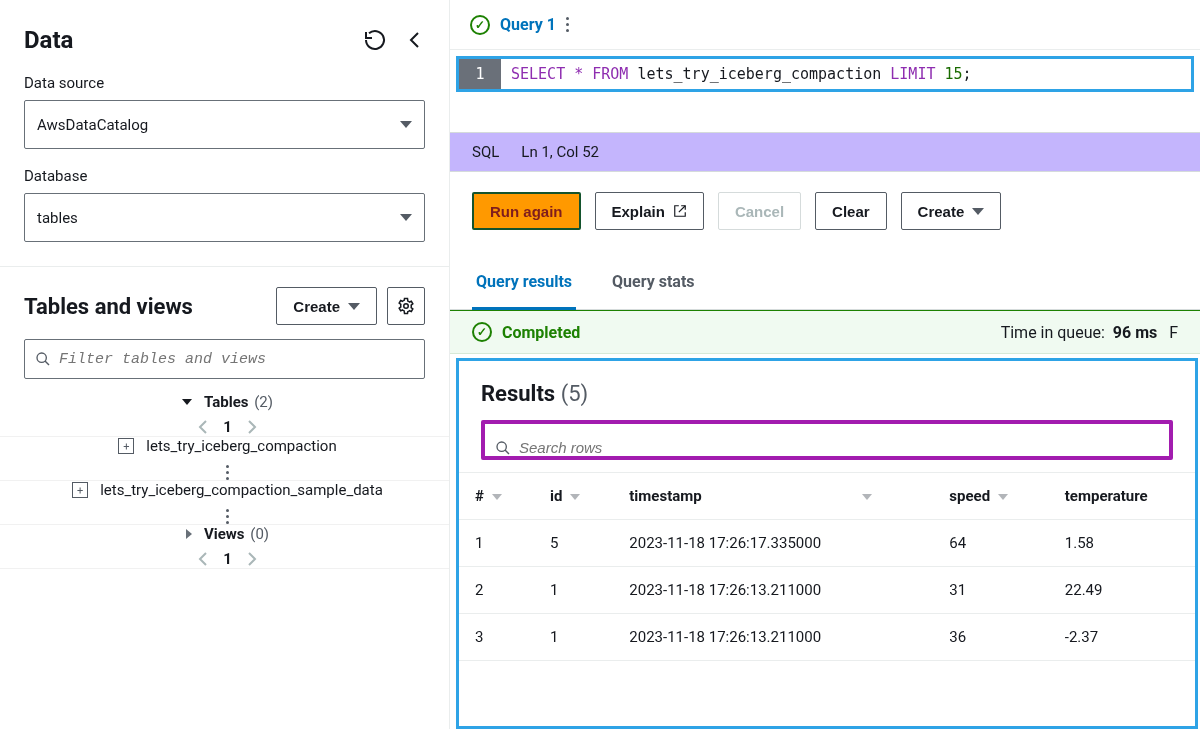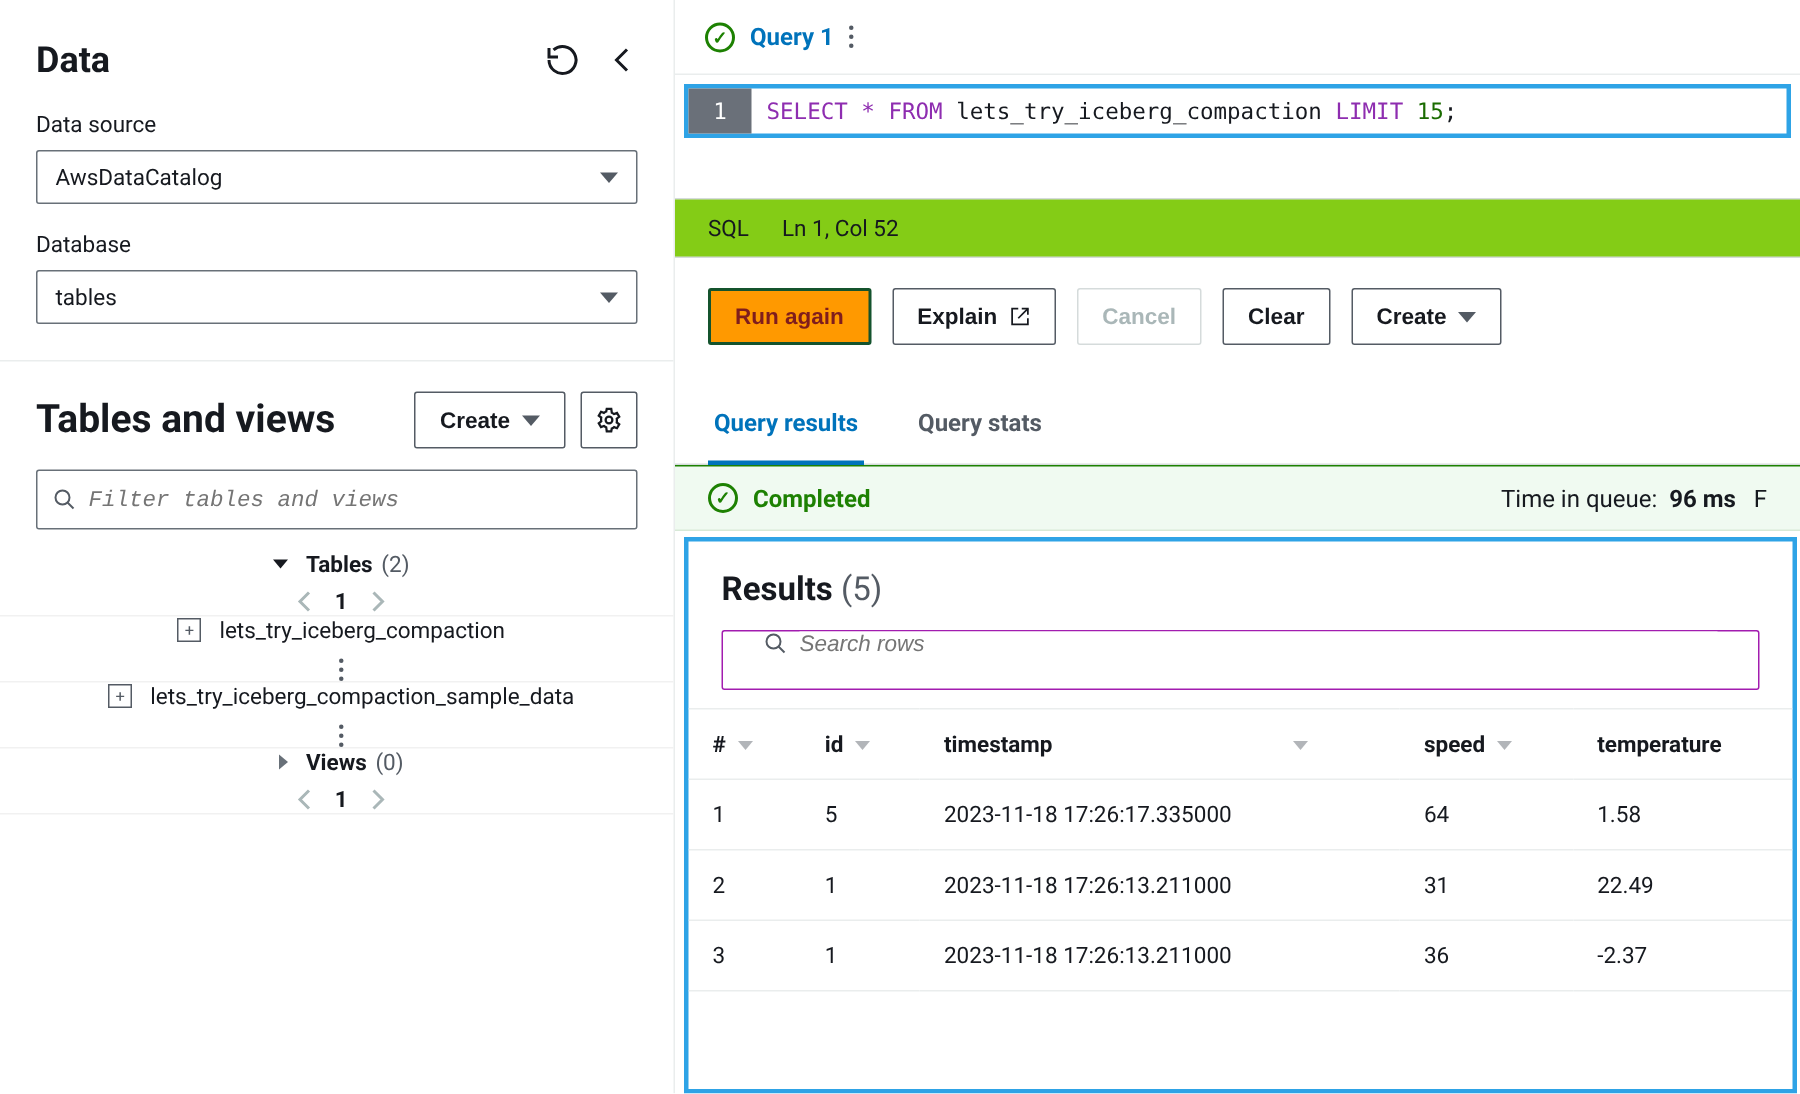--- a/index.html
+++ b/index.html
@@ -7,26 +7,26 @@
   body { width: 1200px; height: 729px; overflow: hidden; display: flex; }
 
   
   .sidebar { width: 450px; flex: 0 0 450px; border-right: 1px solid #eaeded; display: flex; flex-direction: column; }
   .sb-head { display: flex; align-items: center; justify-content: space-between; padding: 26px 24px 20px 24px; }
   .sb-title { font-size: 24px; font-weight: 700; text-align: center; }
   .sb-head-icons { display: flex; gap: 18px; align-items: center; }
   .icon-btn { cursor: pointer; color: #545b64; display: inline-flex; }
   .sb-section { padding: 0 24px 18px 24px; }
   .sb-label { font-size: 15px; color: #16191f; margin-bottom: 8px; }
-  .sb-select { width: 100%; height: 36px; border: 1px solid #687078; border-radius: 2px; background: #fff; display: flex; align-items: center; justify-content: space-between; padding: 0 12px; font-size: 15px; cursor: pointer; }
+  .sb-select { width: 100%; height: 49px; border: 1px solid #687078; border-radius: 2px; background: #fff; display: flex; align-items: center; justify-content: space-between; padding: 0 12px; font-size: 15px; cursor: pointer; }
   .caret-down { width: 0; height: 0; border-left: 6px solid transparent; border-right: 6px solid transparent; border-top: 7px solid #545b64; }
   .sb-divider { border-top: 1px solid #eaeded; margin: 6px 0 0 0; }
 
   .tv-head { display: flex; align-items: center; justify-content: space-between; padding: 20px 24px 14px 24px; }
-  .tv-title { font-size: 26px; font-weight: 700; }
+  .tv-title { font-size: 22px; font-weight: 700; }
   .tv-head-right { display: flex; gap: 10px; align-items: center; }
   .btn { border: 1px solid #545b64; border-radius: 2px; background: #fff; height: 38px; padding: 0 16px; font-size: 15px; display: inline-flex; align-items: center; gap: 8px; cursor: pointer; font-weight: 700; color: #16191f; }
   .btn-sq { width: 38px; padding: 0; justify-content: center; }
 
   .filter { margin: 0 24px 14px 24px; border: 1px solid #687078; border-radius: 2px; height: 40px; display: flex; align-items: center; padding: 0 10px; gap: 8px; }
   .filter input { border: none; outline: none; font-size: 15px; font-style: italic; color: #687078; flex: 1; font-family: Liberation Mono, monospace; }
 
   .tree-row { height: 44px; display: flex; align-items: center; justify-content: space-between; padding: 0 18px 0 24px; font-size: 15px; border-bottom: 1px solid #f1f1f1; flex-direction: column; }
   .tree-row.section { font-weight: 700; }
   .tree-row.section .count { color: #545b64; font-weight: 400; margin-left: 2px; }
@@ -48,40 +48,40 @@
 
   .editor-wrap { border: 3px solid #2ea3e6; margin: 6px 6px 0 6px; }
   .editor { display: flex; font-family: ui-monospace, SFMono-Regular, Menlo, Consolas, monospace; font-size: 15px; }
   .gutter { background: #6a7079; color: #fff; width: 42px; text-align: center; padding: 6px 0; }
   .codeline { padding: 6px 10px; white-space: pre; }
   .kw { color: #8e2db0; }
   .op { color: #8e2db0; }
   .ident { color: #16191f; }
   .num { color: #1a6b00; }
 
-  .statusbar { background: #84cc16; border-top: 1px solid #d5dbdb; border-bottom: 1px solid #d5dbdb; height: 40px; display: flex; align-items: center; gap: 22px; padding: 0 22px; margin-top: 40px; font-size: 15px; color: #16191f; }
+  .statusbar { background: #c4b5fd; border-top: 1px solid #d5dbdb; border-bottom: 1px solid #d5dbdb; height: 40px; display: flex; align-items: center; gap: 22px; padding: 0 22px; margin-top: 40px; font-size: 15px; color: #16191f; }
 
   .btnrow { display: flex; gap: 14px; padding: 20px 22px 26px 22px; }
   .btn-primary { background: #ff9900; border: 2px solid #14532d; color: #7f1d1d; font-weight: 700; }
   .btn-disabled { color: #aab7b8; border-color: #d5dbdb; cursor: default; }
 
   .subtabs { display: flex; border-bottom: 1px solid #d5dbdb; padding: 0 22px; gap: 32px; }
   .subtab { padding: 16px 4px; font-size: 16px; font-weight: 700; color: #545b64; cursor: pointer; }
   .subtab.active { color: #0073bb; border-bottom: 3px solid #0073bb; margin-bottom: -1px; }
 
   .status-strip { background: #f0faf1; border-top: 1px solid #1d8102; border-bottom: 1px solid #d7e9d7; height: 44px; display: flex; align-items: center; justify-content: space-between; padding: 0 22px; font-size: 16px; }
   .status-left { display: flex; align-items: center; gap: 10px; color: #1d8102; font-weight: 700; }
   .status-right { color: #16191f; font-weight: 400; }
   .status-right .val { font-weight: 700; margin-left: 4px; }
 
   .results-wrap { border: 3px solid #2ea3e6; margin: 4px 2px 0 6px; flex: 1; display: flex; flex-direction: column; overflow: hidden; }
   .results-head { padding: 20px 22px 14px 22px; }
   .results-title { font-size: 22px; font-weight: 700; }
   .results-title .count { color: #545b64; font-weight: 400; }
-  .search-rows { margin: 0 22px 12px 22px; border: 1px solid #a21caf; border-radius: 2px; height: 40px; display: flex; align-items: flex-start; padding: 0 27px; gap: 8px; }
+  .search-rows { margin: 0 22px 12px 22px; border: 4px solid #a21caf; border-radius: 2px; height: 40px; display: flex; align-items: flex-end; padding: 0 10px; gap: 8px; }
   .search-rows input { border: none; outline: none; font-size: 15px; font-style: italic; color: #687078; flex: 1; }
 
   table.results { width: 100%; border-collapse: collapse; font-size: 15px; }
   table.results th, table.results td { text-align: left; padding: 14px 16px; border-bottom: 1px solid #eaeded; white-space: nowrap; }
   table.results th { border-top: 1px solid #eaeded; font-weight: 700; }
   .sort-tri { display: inline-block; width: 0; height: 0; border-left: 5px solid transparent; border-right: 5px solid transparent; border-top: 6px solid #545b64; margin-left: 8px; vertical-align: middle; opacity: .45; }
 
   svg { display: block; }
 </style>
 </head>

